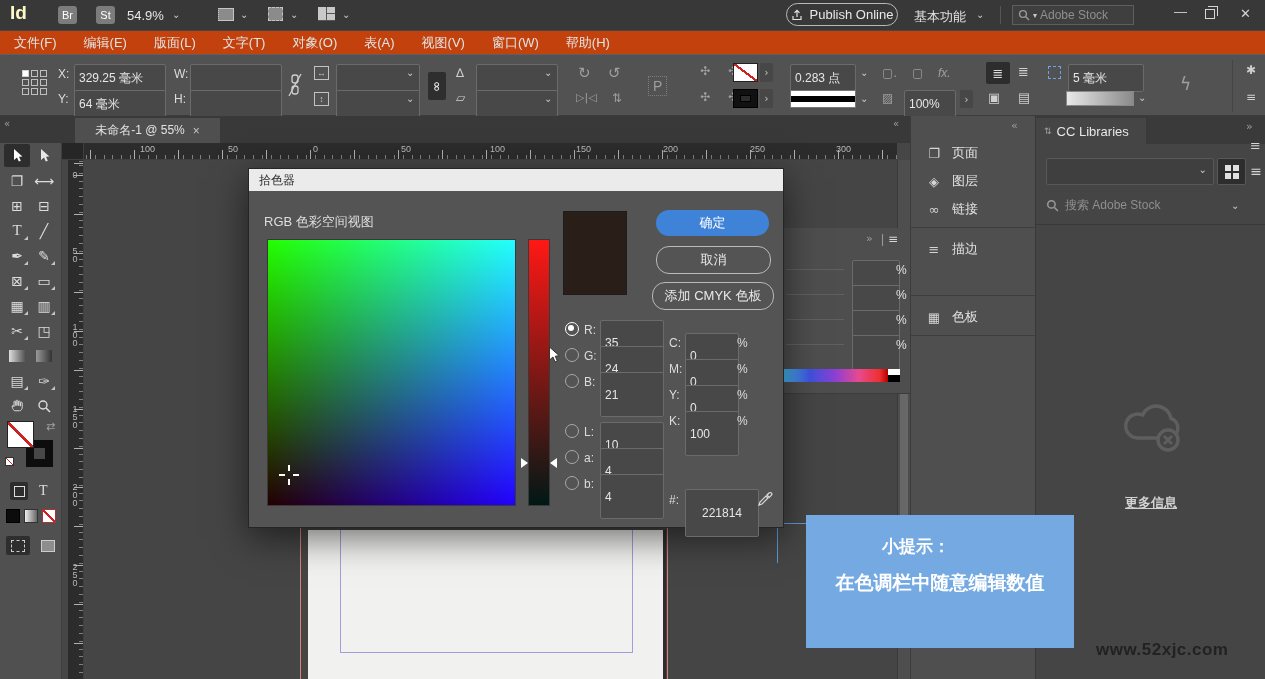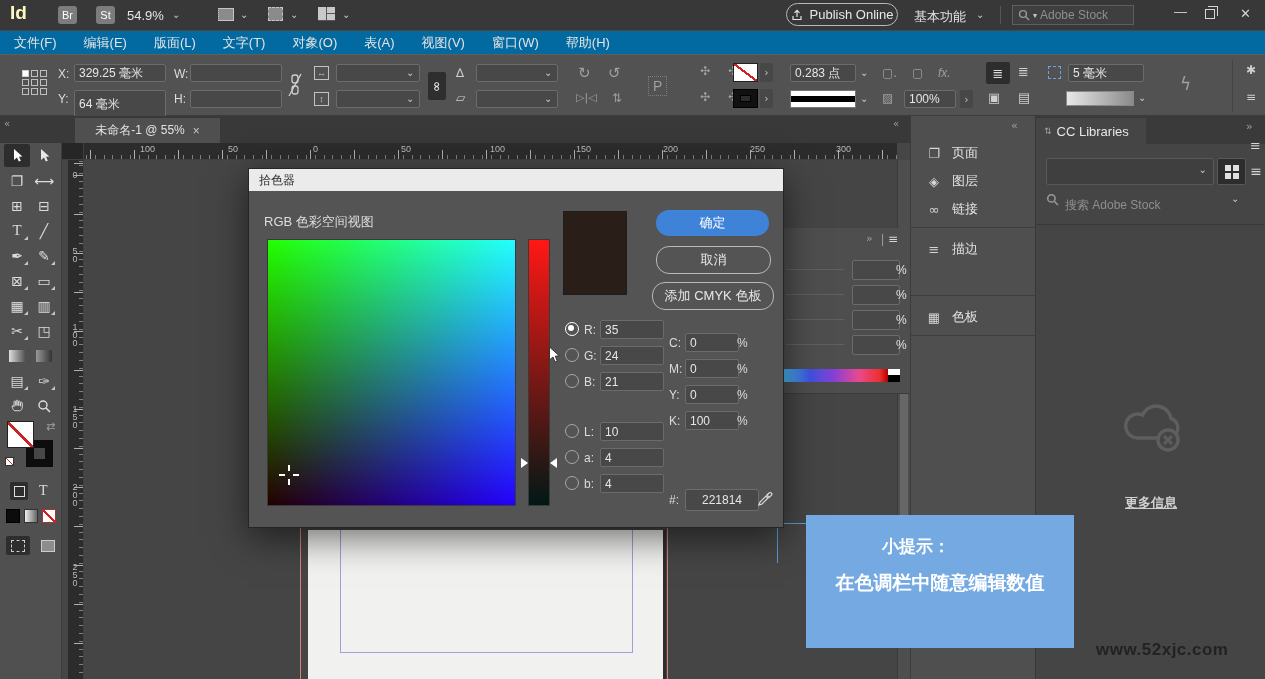--- a/index.html
+++ b/index.html
@@ -3,21 +3,21 @@
 <meta charset="utf-8">
 <style>
   html,body{margin:0;padding:0;background:#2e2e2e}
   #app{position:relative;width:1265px;height:679px;overflow:hidden;background:#464646;
        font-family:"Liberation Sans","DejaVu Sans",sans-serif;font-size:12px;color:#ddd;-webkit-font-smoothing:antialiased}
   .a{position:absolute;box-sizing:border-box}
   .g{font-family:"DejaVu Sans",sans-serif}
   .dim{color:#9f9f9f}
   .chv{font-family:"DejaVu Sans",sans-serif;color:#c9c9c9;font-size:10px}
   .fld{background:#484848;border:1px solid #6b6b6b;border-radius:2px;color:#e6e6e6;
-       font-size:12px;padding:0 4px;font-family:"Liberation Sans",sans-serif}
+       font-size:12px;padding:13px 4px;font-family:"Liberation Sans",sans-serif}
   input.fld{outline:none}
   input.fld::placeholder{color:#8f8f8f}
   .ctr{display:flex;align-items:center;justify-content:center}
   .tool{width:26px;height:23px;display:flex;align-items:center;justify-content:center;color:#dcdcdc;font-size:14px;position:relative;border-radius:2px}
   .tool.sel{background:#2d2d2d}
   .tool.fo::after{content:"";position:absolute;right:2px;bottom:2px;border-left:4px solid transparent;border-bottom:4px solid #c5c5c5}
   .rad{width:12px;height:12px;border:1px solid #a8a8a8;border-radius:50%;display:inline-block}
   .rad.sel{border-color:#fff}
   .rad.sel::after{content:"";display:block;width:6px;height:6px;margin:2px;background:#fff;border-radius:50%}
   .pill{border:1px solid #b9b9b9;border-radius:13px;color:#e8e8e8;font-size:13px;display:flex;align-items:center;justify-content:center}
@@ -68,21 +68,21 @@
         <line x1="7.8" y1="7.8" x2="11" y2="11"></line>
       </svg>
     <span class="chv" style="font-size:8px">▾</span>
     <input class="fld" style="background: transparent; border: none; width: 84px; color: rgb(207, 207, 207); font-size: 12px; padding: 0px;" placeholder="Adobe Stock">
   </div>
   <span class="a" style="left:1174px;top:4px;color:#d5d5d5;font-size:13px">—</span>
   <span class="a" style="left:1205px;top:9px;width:10px;height:10px;border:1px solid #d5d5d5"></span>
   <span class="a" style="left:1208px;top:6px;width:10px;height:10px;border-top:1px solid #d5d5d5;border-right:1px solid #d5d5d5"></span>
   <span class="a g" style="left:1240px;top:6px;color:#d5d5d5;font-size:13px">✕</span>
 
-  <div class="a" style="left:0;top:30px;width:1265px;height:24px;background:#0369a1;border-top:1px solid #474747;display:flex;align-items:center;gap:27px;padding-left:14px;font-size:13px;color:#e4e4e4">
+  <div class="a" style="left:0;top:30px;width:1265px;height:24px;background:#c2410c;border-top:1px solid #474747;display:flex;align-items:center;gap:27px;padding-left:14px;font-size:13px;color:#e4e4e4">
     <span>文件(F)</span>
     <span>编辑(E)</span>
     <span>版面(L)</span>
     <span>文字(T)</span>
     <span>对象(O)</span>
     <span>表(A)</span>
     <span>视图(V)</span>
     <span>窗口(W)</span>
     <span>帮助(H)</span>
   </div>
@@ -344,21 +344,21 @@
     </div>
     <div class="ctr" style="position:absolute;left:181px;top:42px;width:27px;height:25px;background:#2d2d2d;border:1px solid #585858;border-radius:2px">
       <span style="display:grid;grid-template-columns:6px 6px;grid-template-rows:6px 6px;gap:2px">
           <i style="background:#e0e0e0"></i>
           <i style="background:#e0e0e0"></i>
           <i style="background:#e0e0e0"></i>
           <i style="background:#e0e0e0"></i>
         </span>
     </div>
     <div class="ctr g" style="position:absolute;left:210px;top:42px;width:20px;height:25px;color:#d5d5d5;font-size:14px">≡</div>
-    <div style="position:absolute;left:10px;top:77px;width:212px;height:24px;display:flex;gap:6px">
+    <div style="position:absolute;left:10px;top:77px;width:212px;height:24px;display:flex;align-items:center;gap:6px">
       <svg class="mglass" width="13" height="13" viewBox="0 0 12 12">
           <circle cx="5" cy="5" r="3.4"></circle>
           <line x1="7.8" y1="7.8" x2="11" y2="11"></line>
         </svg>
       <input class="fld" style="background: transparent; border: none; width: 160px; color: rgb(165, 165, 165); padding: 0px;" placeholder="搜索 Adobe Stock">
       <span class="chv dim">⌄</span>
     </div>
     <div style="position:absolute;left:0;top:108px;width:230px;height:1px;background:#393939"></div>
     <svg width="72" height="58" viewBox="0 0 72 58" style="position:absolute;left:80px;top:280px">
       <path d="M22 42 a12 12 0 1 1 4.5-23 a15 15 0 0 1 28.5 3.5 a10 10 0 0 1-2.5 19.5 z" fill="none" stroke="#5e5e5e" stroke-width="3.5"></path>

